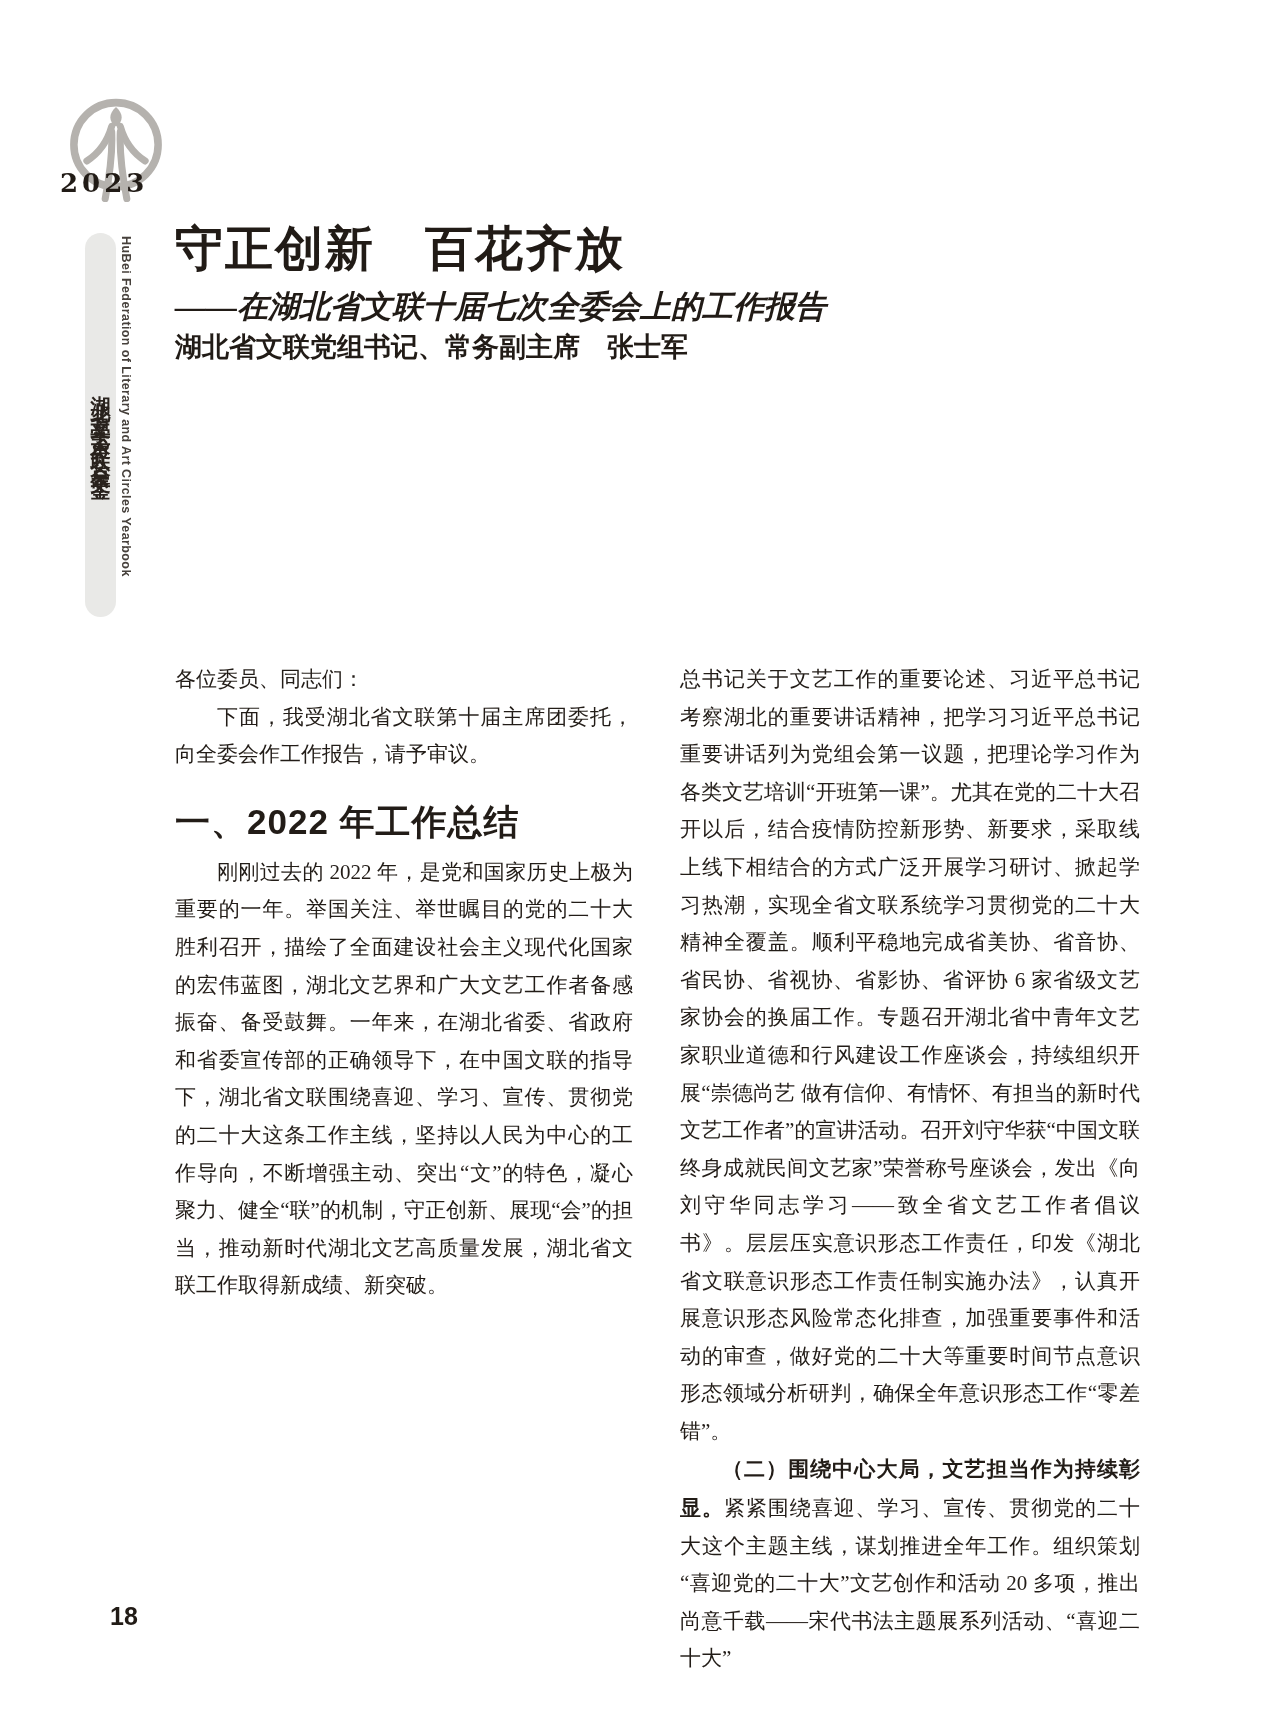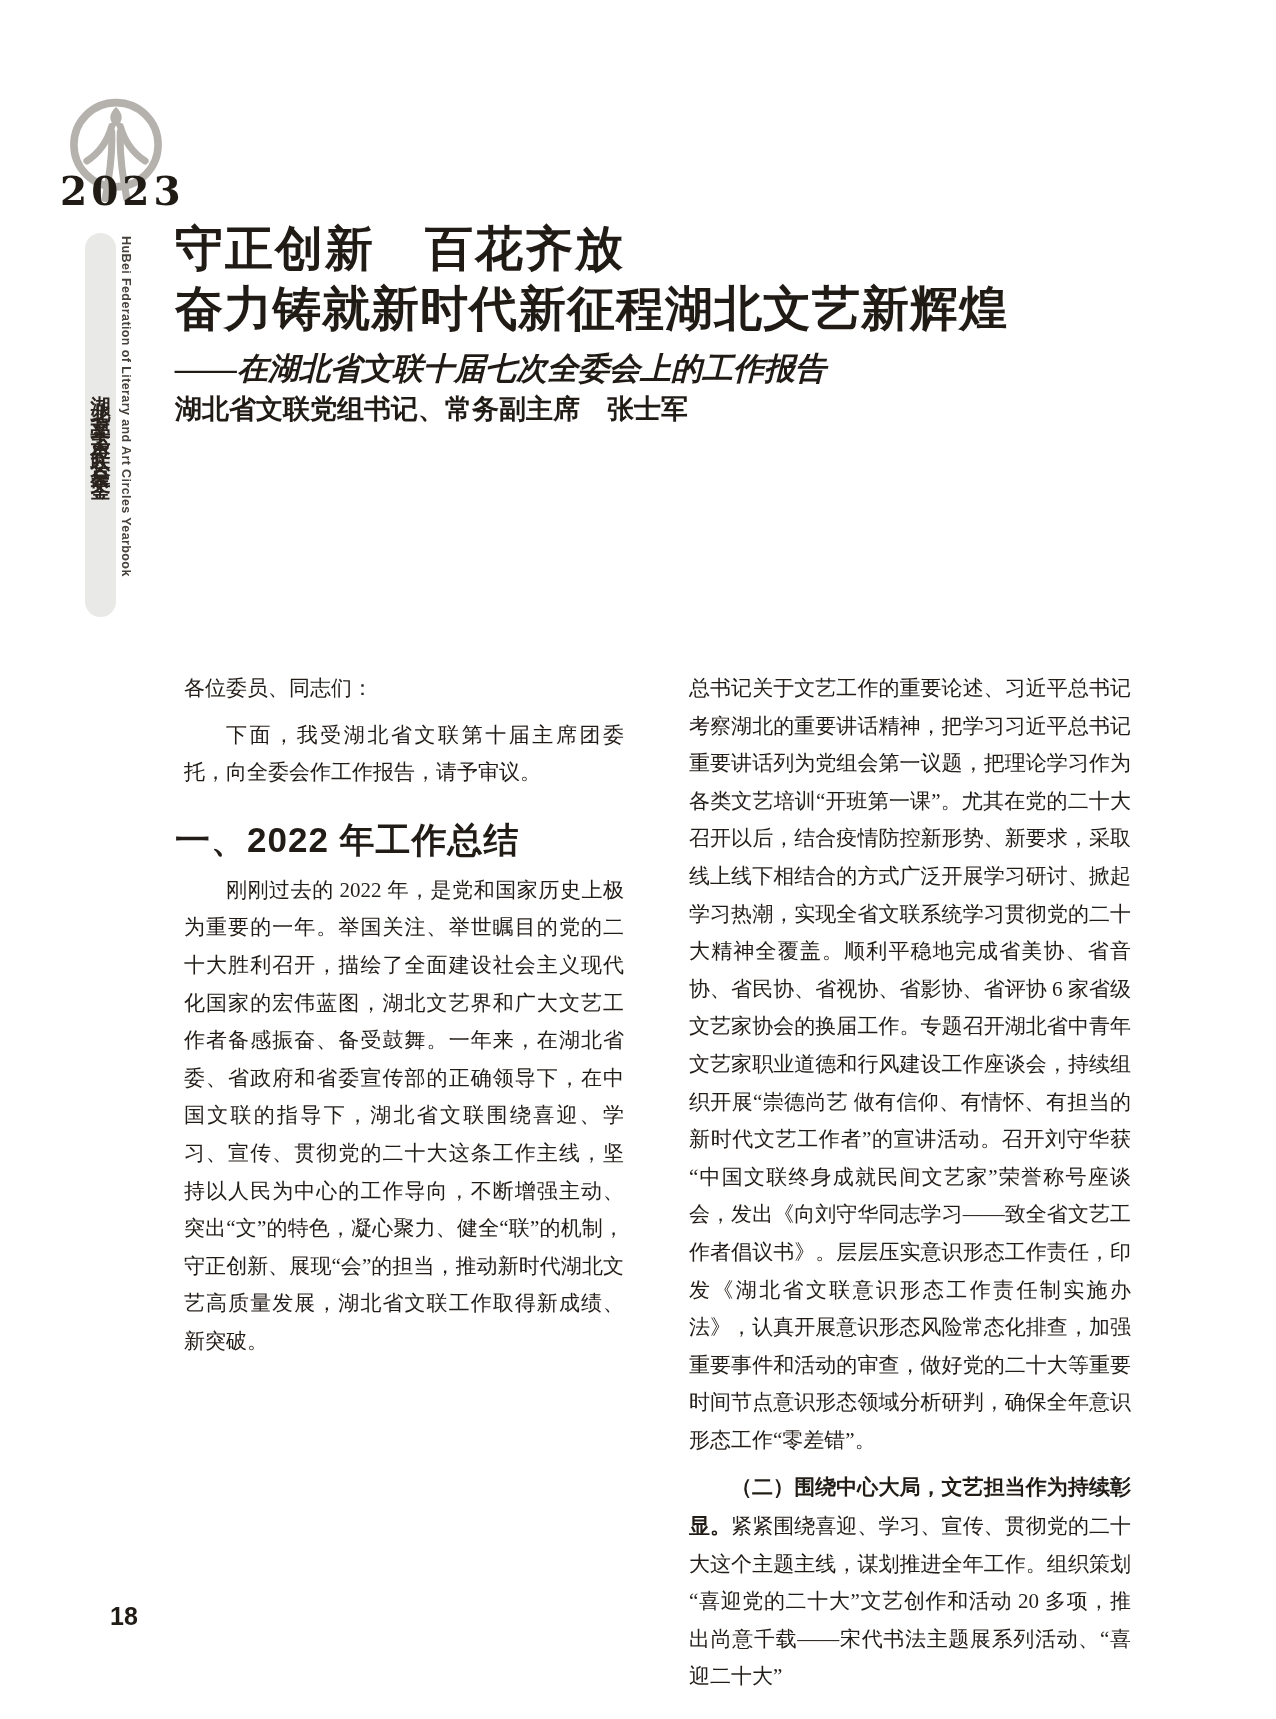--- a/index.html
+++ b/index.html
@@ -9,21 +9,21 @@
     position:relative;
     font-family:"Liberation Serif","DejaVu Serif",serif;
     color:#211b16;
     overflow:hidden;
   }
 
   
   .logo-wrap { position:absolute; left:62px; top:94px; width:108px; height:108px; }
   .year {
     position:absolute; left:60px; top:168px; width:112px;
-    text-align:left; font-weight:bold; font-size:39px; letter-spacing:4px;
+    text-align:left; font-weight:bold; font-size:26px; letter-spacing:4px;
     font-family:"DejaVu Serif","Liberation Serif",serif; color:#211b16;
   }
   .cn-bar {
     position:absolute; left:85px; top:233px; width:31px; height:384px;
     background:#e9e9e7; border-radius:16px;
     display:flex; align-items:center; justify-content:center;
   }
   .cn-bar .vtext {
     writing-mode:vertical-rl; text-orientation:upright;
     font-size:20px; font-weight:bold; letter-spacing:7px;
@@ -50,21 +50,21 @@
   .byline { margin:4px 0 0 0; font-size:27px; font-weight:bold; line-height:34px; }
 
   
   .col {
     position:absolute; top:661px;
     font-size:21px; line-height:37.6px;
     text-align:justify; color:#221c17;
   }
   .col-left  { left:175px; width:458px; }
   .col-right { left:680px; width:460px; }
-  .para { margin:9px; }
+  .para { margin:0; }
   .para.indent { text-indent:2em; }
   .lead {
     font-family:"Liberation Sans","DejaVu Sans",sans-serif;
     font-weight:bold;
   }
   .sec-heading {
     font-family:"Liberation Sans","DejaVu Sans",sans-serif;
     font-weight:bold; font-size:35px; line-height:34px;
     margin:31px 0 15px 0; letter-spacing:1px;
   }
@@ -90,21 +90,20 @@
 <div class="cn-bar">
   <span class="vtext">湖北省文学艺术界联合会年鉴</span>
 </div>
 
 <div class="en-vert">HuBei Federation of Literary and Art Circles Yearbook</div>
 
 <div class="page-num">18</div>
 
 <div class="titleblock">
   <h1 class="t1">守正创新　百花齐放</h1>
-  <h1 class="t2">奋力铸就新时代新征程湖北文艺新辉煌</h1>
   <div class="subtitle">——在湖北省文联十届七次全委会上的工作报告</div>
   <div class="byline">湖北省文联党组书记、常务副主席　张士军</div>
 </div>
 
 <div class="col col-left">
     <p class="para">各位委员、同志们：</p>
     <p class="para indent">下面，我受湖北省文联第十届主席团委托，向全委会作工作报告，请予审议。</p>
     <h2 class="sec-heading">一、2022 年工作总结</h2>
     <p class="para indent">刚刚过去的 2022 年，是党和国家历史上极为重要的一年。举国关注、举世瞩目的党的二十大胜利召开，描绘了全面建设社会主义现代化国家的宏伟蓝图，湖北文艺界和广大文艺工作者备感振奋、备受鼓舞。一年来，在湖北省委、省政府和省委宣传部的正确领导下，在中国文联的指导下，湖北省文联围绕喜迎、学习、宣传、贯彻党的二十大这条工作主线，坚持以人民为中心的工作导向，不断增强主动、突出“文”的特色，凝心聚力、健全“联”的机制，守正创新、展现“会”的担当，推动新时代湖北文艺高质量发展，湖北省文联工作取得新成绩、新突破。</p>
   </div>

